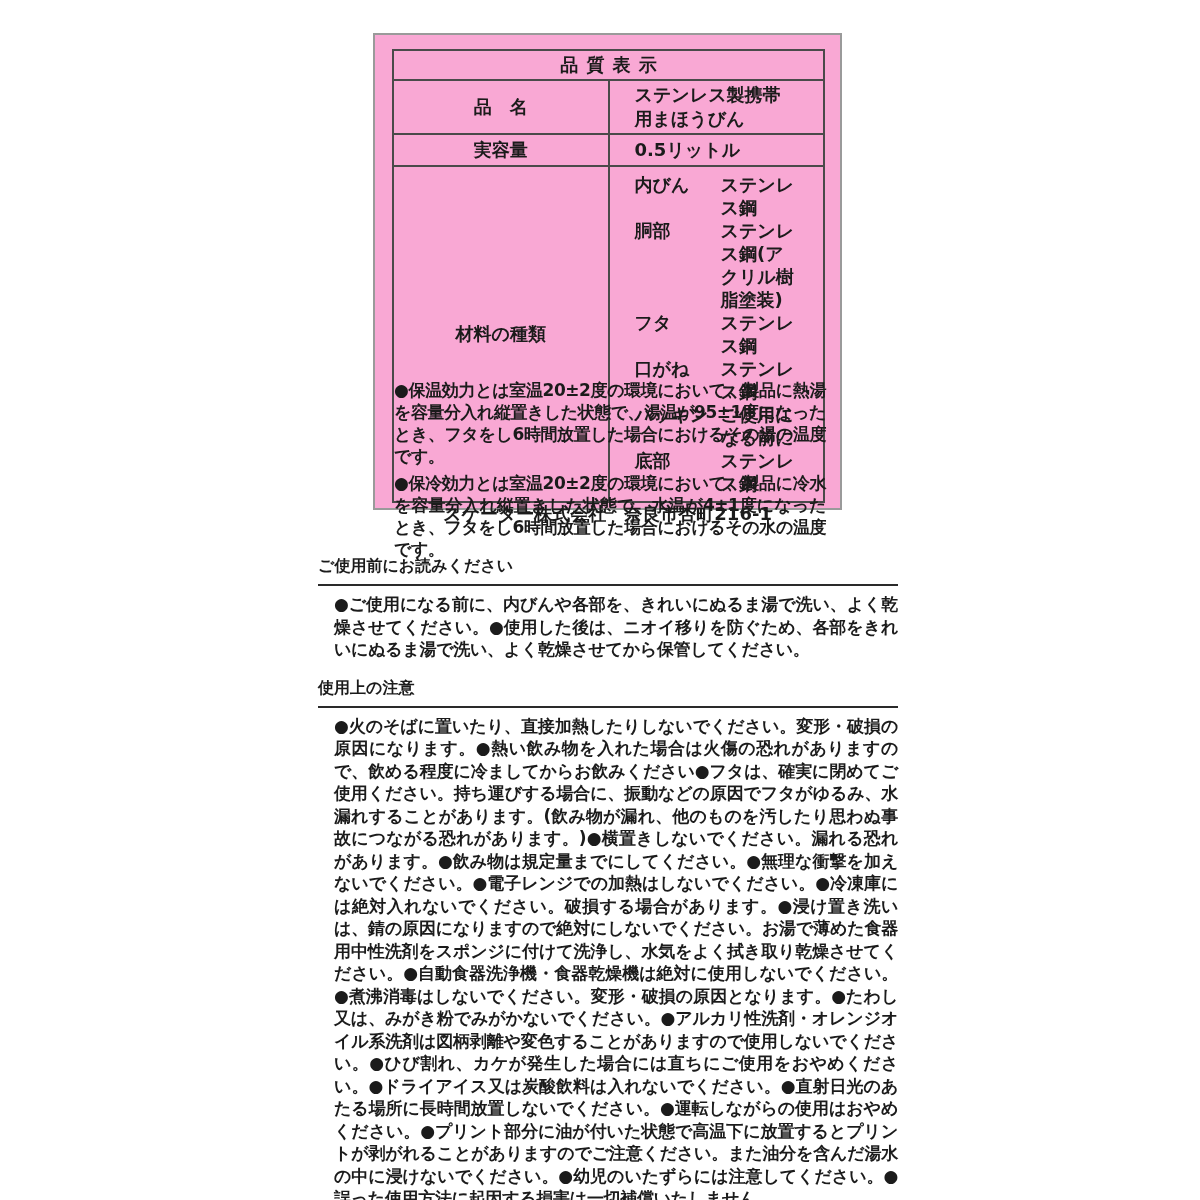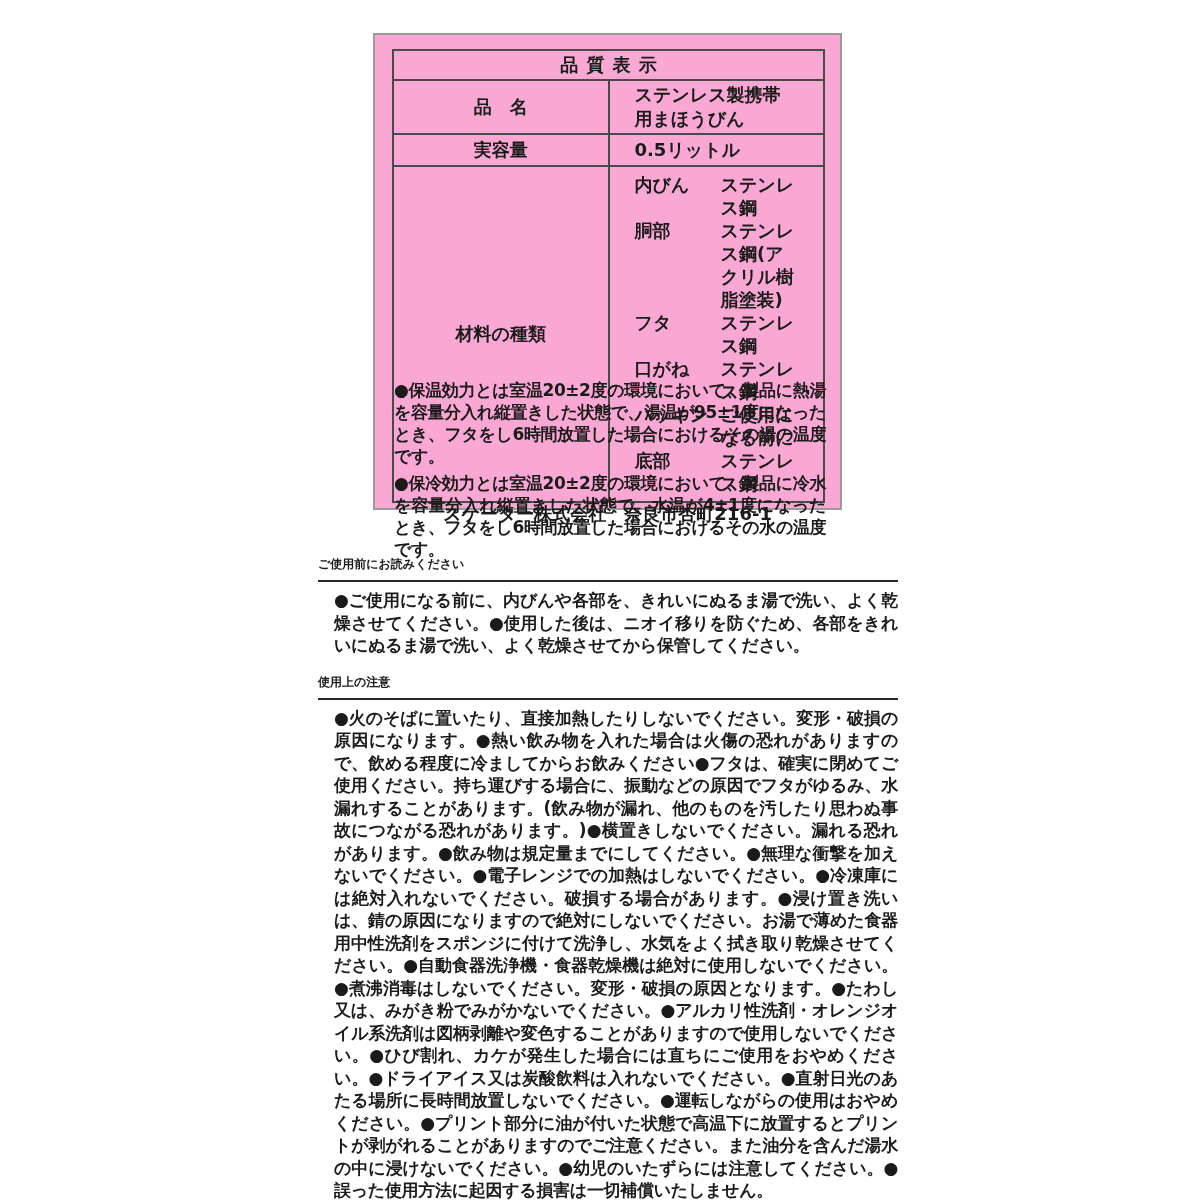--- a/index.html
+++ b/index.html
@@ -94,21 +94,21 @@
 
   
   .text-column {
     position: absolute;
     left: 318px;
     top: 556px;
     width: 580px;
   }
   .section-heading {
     margin: 0;
-    font-size: 12px;
+    font-size: 16px;
     font-weight: bold;
     padding-bottom: 7px;
     border-bottom: 2px solid #2a2a2a;
   }
   .section-body {
     margin: 7px 0 0 16px;
     font-size: 17px;
     line-height: 22.5px;
     letter-spacing: -0.3px;
     text-align: justify;

